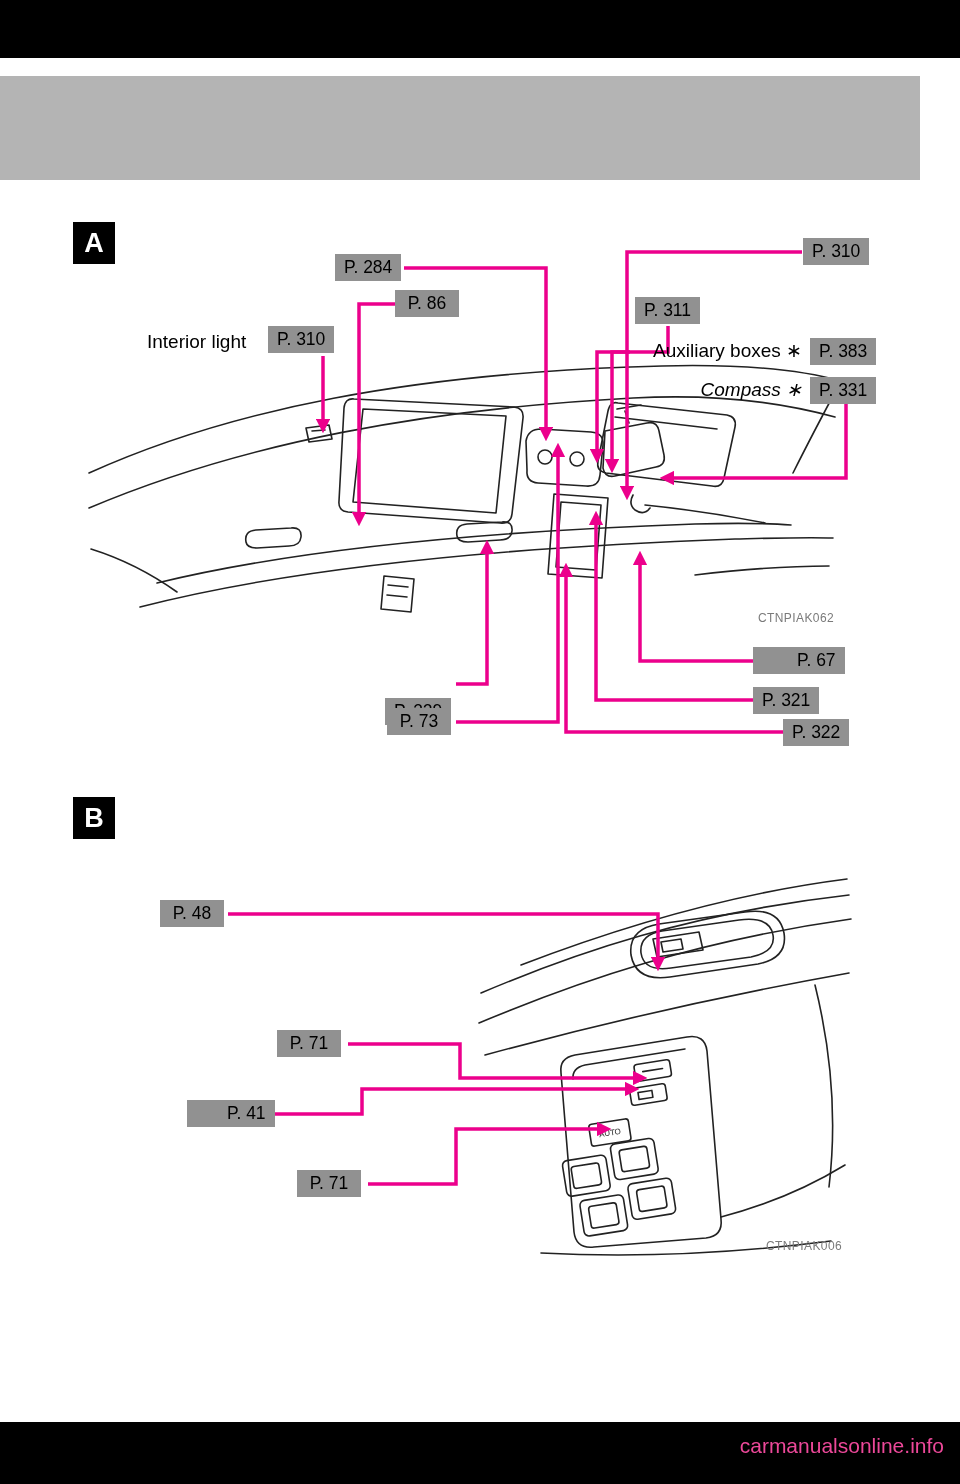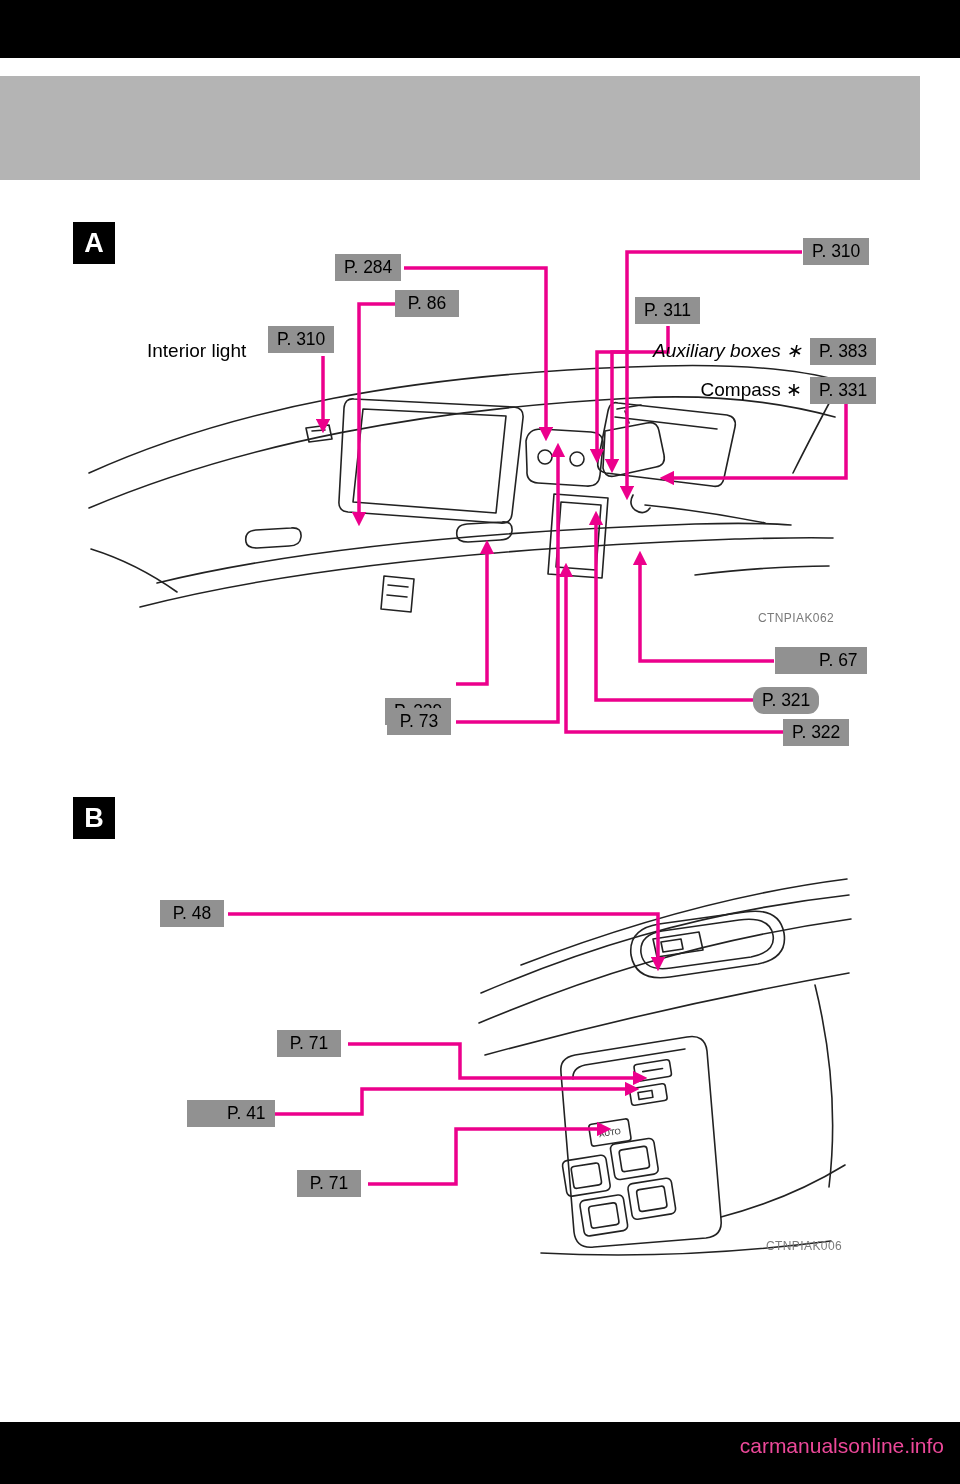--- a/index.html
+++ b/index.html
@@ -140,30 +140,30 @@
   <path class="conn" marker-end="url(#ah)" d="M228,914 H658 V961"></path>
   <path class="conn" marker-end="url(#ah)" d="M348,1044 H460 V1078 H637"></path>
   <path class="conn" marker-end="url(#ah)" d="M258,1114 H362 V1089 H629"></path>
   <path class="conn" marker-end="url(#ah)" d="M368,1184 H456 V1129 H601"></path>
 </svg>
 
 <div class="ref" style="left:803px;top:238px;">P. 310</div>
 <div class="ref" style="left:335px;top:254px;">P. 284</div>
 <div class="ref" style="left:395px;top:290px;">P. 86</div>
 <div class="ref" style="left:635px;top:297px;">P. 311</div>
-<div class="txtlabel" style="left:147px;top:340px;text-align:right;">Interior light</div>
+<div class="txtlabel" style="left:147px;top:331px;text-align:right;">Interior light</div>
 <div class="ref" style="left:268px;top:326px;">P. 310</div>
-<div class="txtlabel" style="right:158px;top:339px;font-style:italic;">Auxiliary boxes ∗</div>
+<div class="txtlabel" style="right:158px;top:339px;">Auxiliary boxes ∗</div>
 <div class="ref" style="left:810px;top:338px;">P. 383</div>
-<div class="txtlabel" style="right:158px;top:378px;">Compass ∗</div>
+<div class="txtlabel" style="right:158px;top:378px;font-style:italic;">Compass ∗</div>
 <div class="ref" style="left:810px;top:377px;">P. 331</div>
 <div class="ref" style="left:385px;top:670px;margin-top:28px;">P. 329</div>
 <div class="ref" style="left:387px;top:708px;">P. 73</div>
-<div class="ref" style="left:775px;top:647px;padding-left:44px;">P. 67</div>
-<div class="ref" style="left:753px;top:687px;border-radius:11px;">P. 321</div>
+<div class="ref" style="left:753px;top:647px;padding-left:44px;">P. 67</div>
+<div class="ref" style="left:753px;top:687px;">P. 321</div>
 <div class="ref" style="left:783px;top:719px;">P. 322</div>
 <div class="figcode" style="left:758px;top:595px;margin-top:16px;">CTNPIAK062</div>
 
 <div class="ref" style="left:160px;top:900px;">P. 48</div>
 <div class="ref" style="left:277px;top:1030px;">P. 71</div>
 <div class="ref" style="left:187px;top:1100px;padding-left:40px;">P. 41</div>
 <div class="ref" style="left:297px;top:1170px;">P. 71</div>
 <div class="figcode" style="left:766px;top:1239px;">CTNPIAK006</div>
 
 <div class="bar" style="left:0;top:1422px;width:960px;height:62px;"></div>

